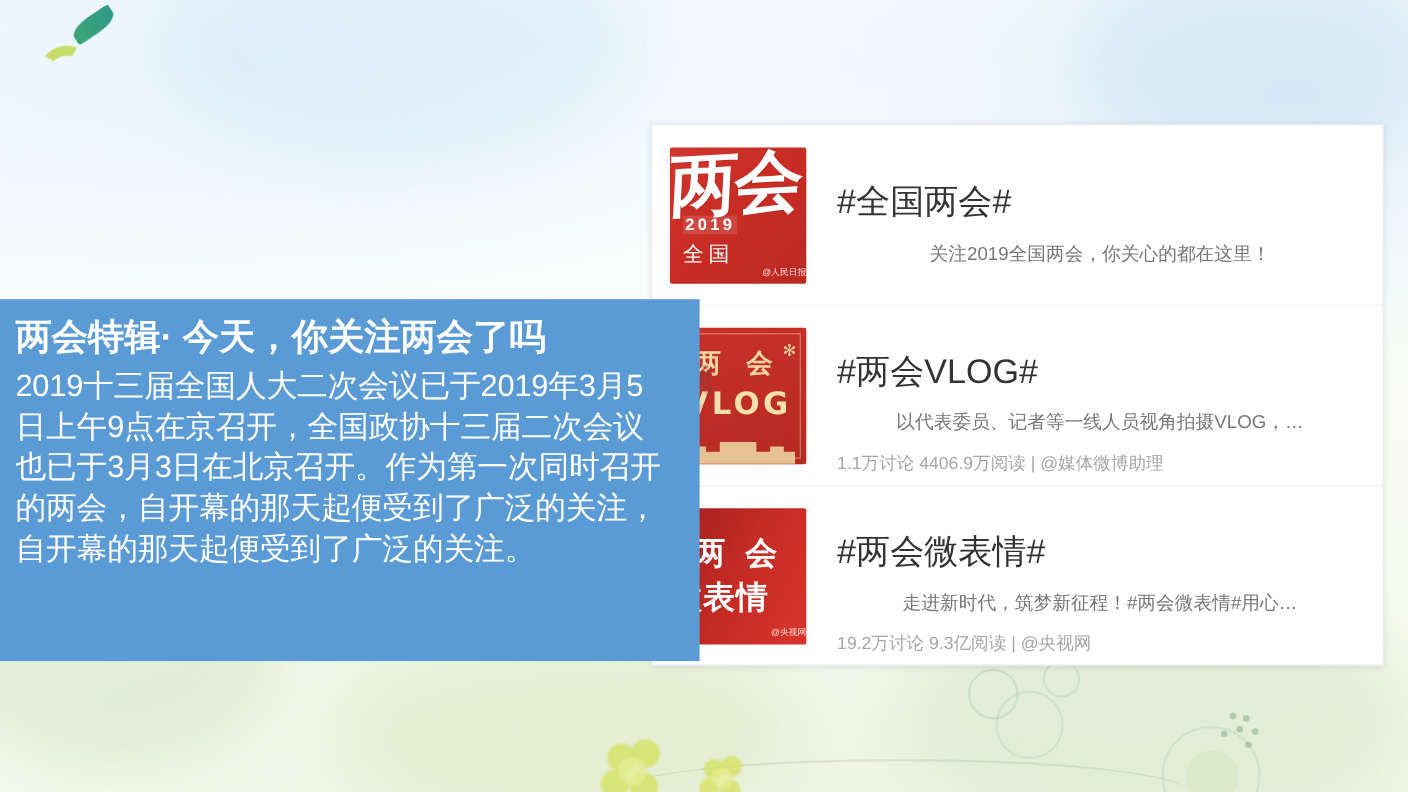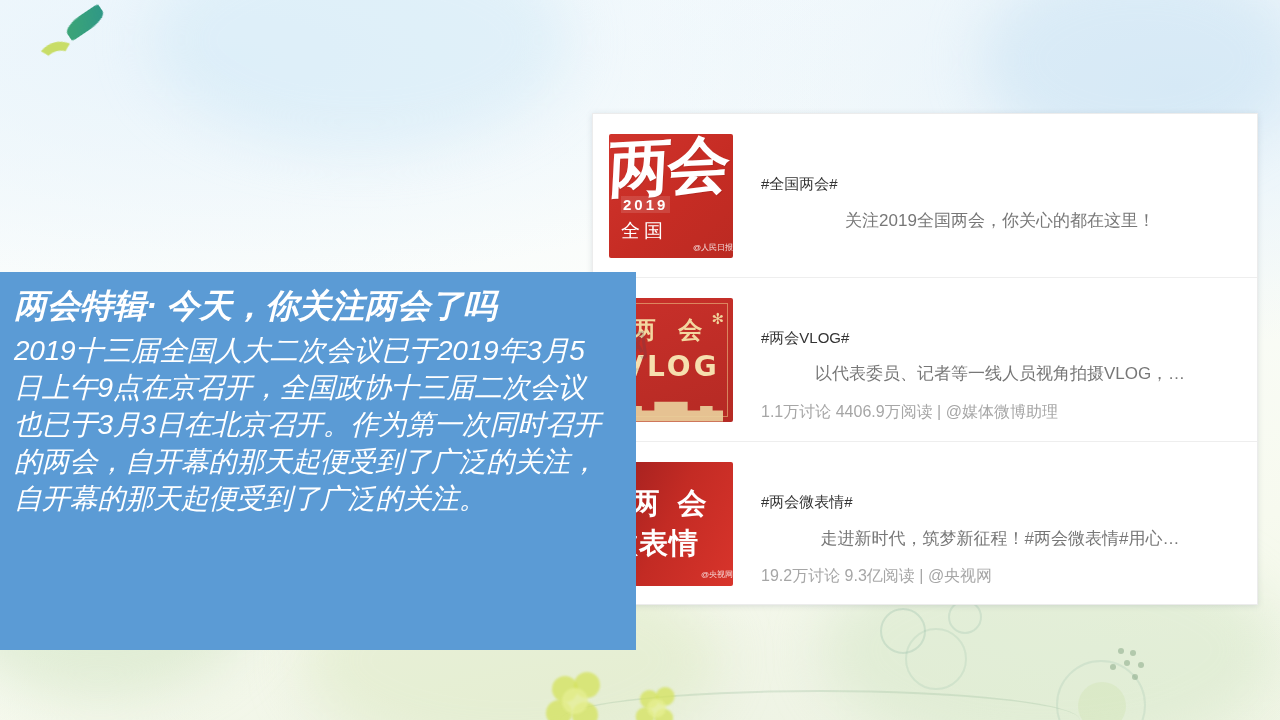--- a/index.html
+++ b/index.html
@@ -208,21 +208,21 @@
     position: absolute; left: 0; right: 0; bottom: 6px;
     text-align: right; font-size: 8px; color: rgba(255,255,255,.8);
   }
 
   .card-body {
     flex: 1 1 auto;
     min-width: 0;
     padding-left: 28px;
   }
   .card-title {
-    font-size: 15px;
+    font-size: 31px;
     color: #333333;
     line-height: 1.25;
     margin-bottom: 16px;
     white-space: nowrap;
     margin-top: 32px;
   }
   .card-desc {
     font-size: 17px;
     color: #777777;
     line-height: 1.3;
@@ -236,24 +236,23 @@
     font-size: 16px;
     color: #a6a6a6;
     line-height: 1.3;
     white-space: nowrap;
   }
 
   
   #caption-panel {
     position: absolute;
     left: 0; top: 272px;
-    width: 636px; height: 378px;
+    width: 636px; height: 329px;
     background: #5b9bd5;
     padding: 16px 25px 10px 14px;
-    font-style: italic;
   }
   #caption-title {
     color: #ffffff;
     font-size: 33px;
     font-weight: 700;
     line-height: 1.12;
     letter-spacing: 0px;
     white-space: nowrap;
   }
   #caption-body {

